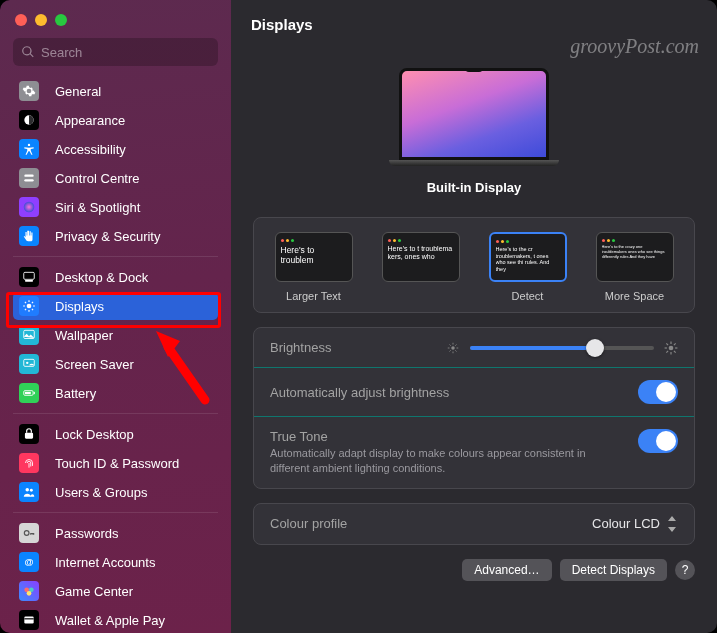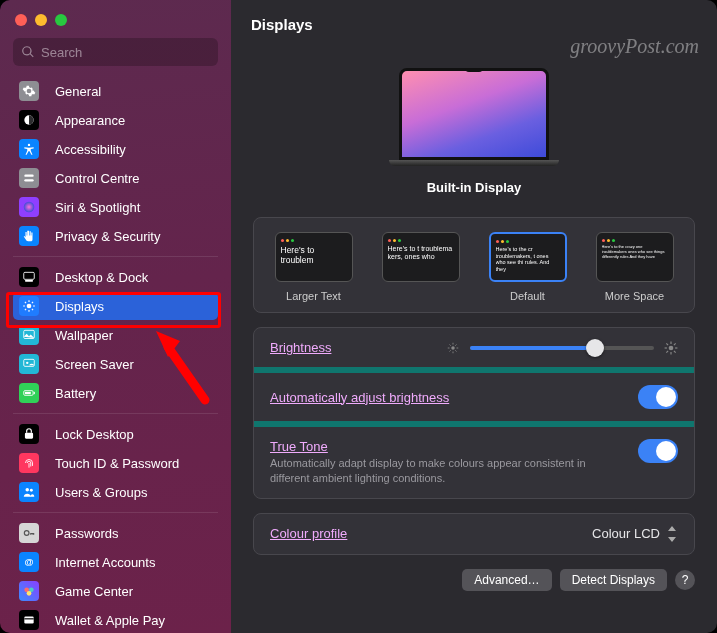--- a/index.html
+++ b/index.html
@@ -57,23 +57,23 @@
 .res-row { display: flex; justify-content: center; gap: 20px; padding: 14px 16px 10px 16px; }
 .res-opt { flex: 1; display: flex; flex-direction: column; align-items: center; font-size: 11px; color: #ccc; cursor: pointer; }
 .res-thumb { width: 78px; height: 50px; background: #1c1c1e; border-radius: 6px; border: 1px solid #555; padding: 6px 5px 3px 5px; position: relative; overflow: hidden; }
 .res-thumb.sel { border: 2px solid #3b82f6; }
 .res-dots { display: flex; gap: 2px; margin-bottom: 3px; }
 .res-dots span { width: 3px; height: 3px; border-radius: 50%; }
 .rd-r { background: #ff5f57; } .rd-y { background: #febc2e; } .rd-g { background: #28c840; }
 .res-lines { color: #fff; font-size: 6px; line-height: 1.2; overflow: hidden; }
 .res-label { margin-top: 8px; }
 
-.row { display: flex; align-items: center; justify-content: space-between; padding: 12px 16px; border-top: 6px solid #0f766e; font-size: 13px; }
+.row { display: flex; align-items: center; justify-content: space-between; padding: 12px 16px; border-top: 1px solid #0f766e; font-size: 13px; }
 .row:first-child { border-top: none; }
-.row-label { color: #f0abfc; text-decoration: underline; }
+.row-label { color: #a3a3a3; }
 .row-sub { color: #9a999f; font-size: 11px; line-height: 1.35; margin-top: 2px; max-width: 350px; }
 
 .slider-wrap { display: flex; align-items: center; gap: 10px; flex: 1; justify-content: flex-end; }
 .bright-ic { width: 14px; height: 14px; fill: #888; }
 .slider { position: relative; width: 184px; height: 4px; background: #555; border-radius: 2px; }
 .slider-fill { position: absolute; height: 4px; background: #3b82f6; border-radius: 2px; left: 0; width: 68%; }
 .slider-knob { position: absolute; top: -7px; width: 18px; height: 18px; background: #e6e6e8; border-radius: 50%; box-shadow: 0 1px 3px rgba(0,0,0,.5); left: calc(68% - 9px); }
 
 .toggle { width: 40px; height: 24px; background: #3b82f6; border-radius: 12px; position: relative; cursor: pointer; }
 .toggle .knob { position: absolute; right: 2px; top: 2px; width: 20px; height: 20px; background: #fff; border-radius: 50%; }
@@ -341,21 +341,21 @@
             </div>
             <div class="res-opt">
               <div class="res-thumb sel">
                 <div class="res-dots">
                   <span class="rd-r"></span>
                   <span class="rd-y"></span>
                   <span class="rd-g"></span>
                 </div>
                 <div class="res-lines" style="font-size: 5.5px;">Here's to the cr troublemakers, t ones who see thi rules. And they</div>
               </div>
-              <div class="res-label">Default</div>
+              <div class="res-label">Detect</div>
             </div>
             <div class="res-opt">
               <div class="res-thumb">
                 <div class="res-dots">
                   <span class="rd-r"></span>
                   <span class="rd-y"></span>
                   <span class="rd-g"></span>
                 </div>
                 <div class="res-lines" style="font-size: 4px;">Here's to the crazy one troublemakers ones who see things differently rules And they have</div>
               </div>

